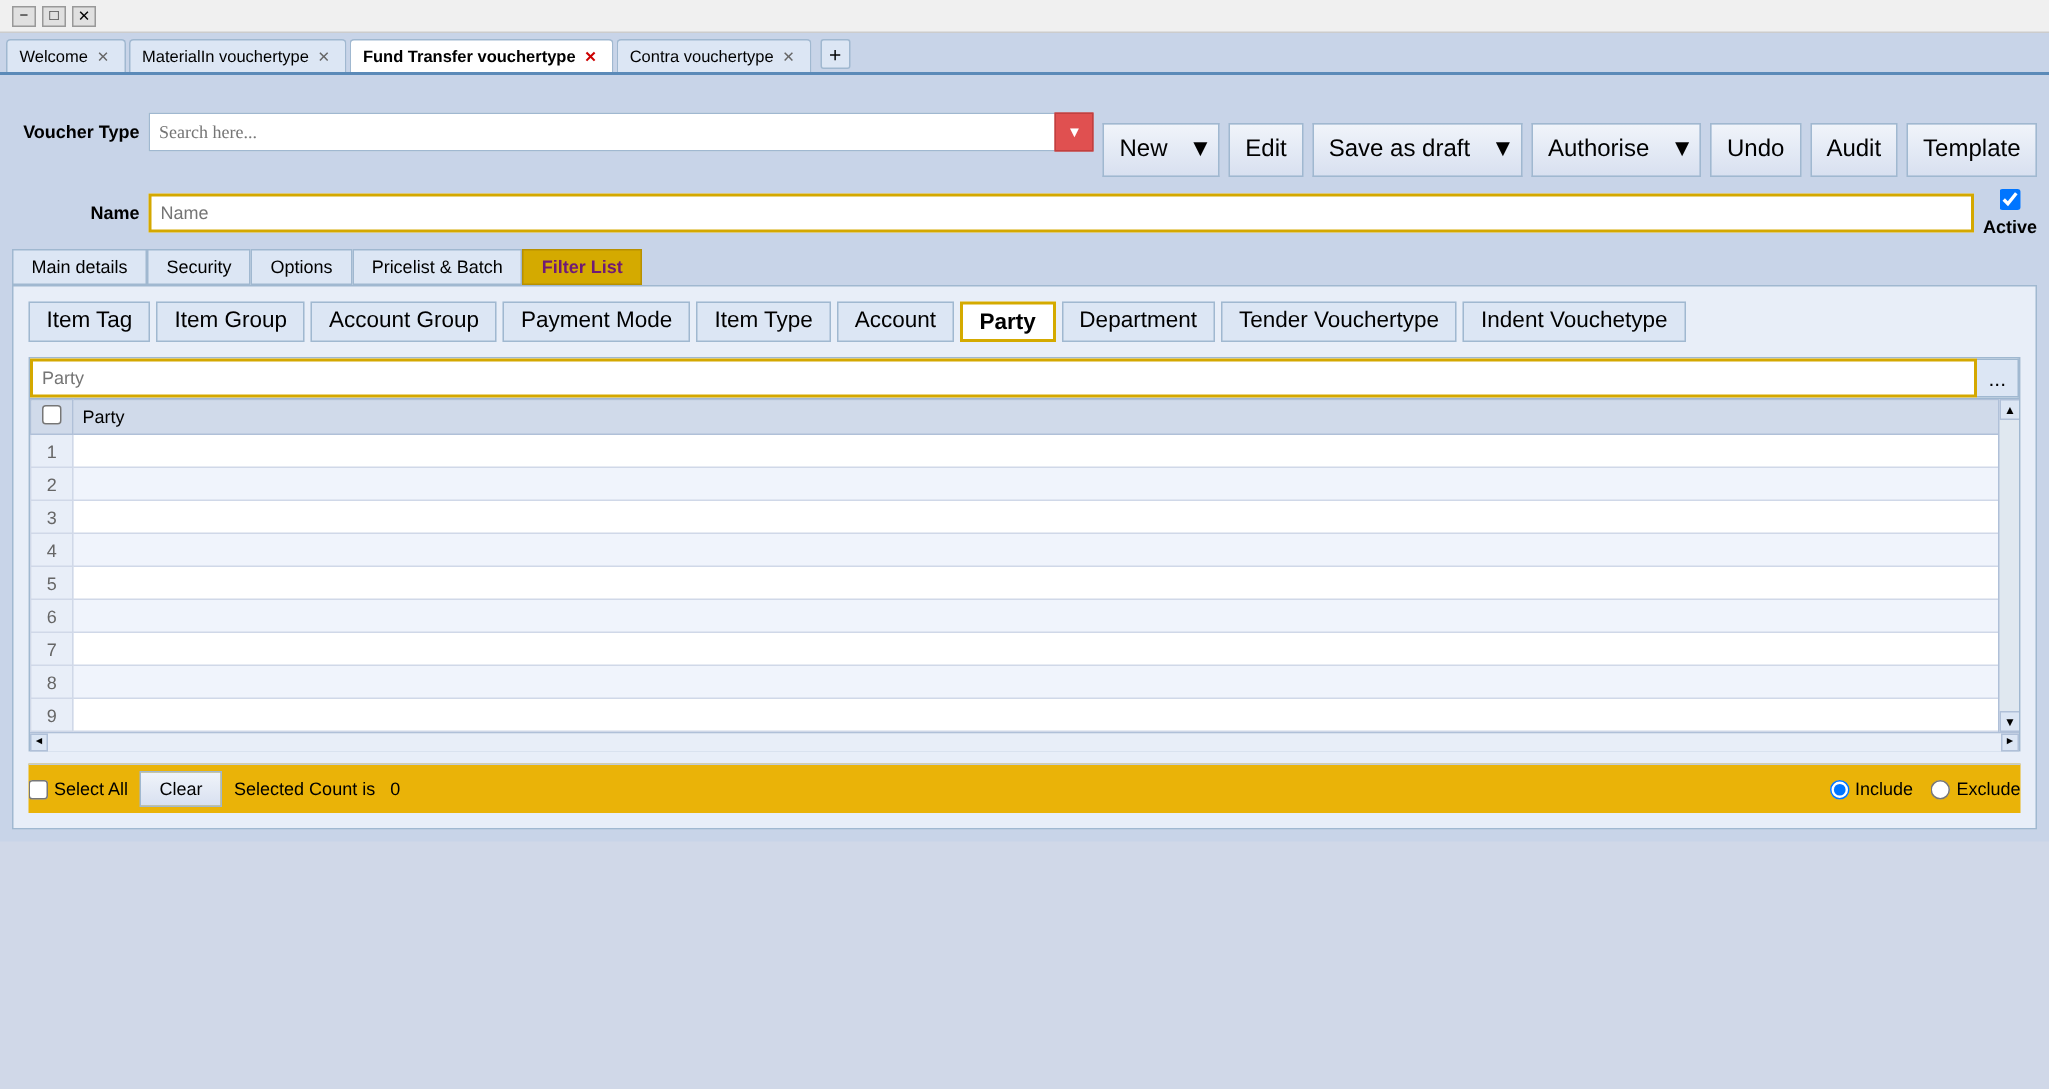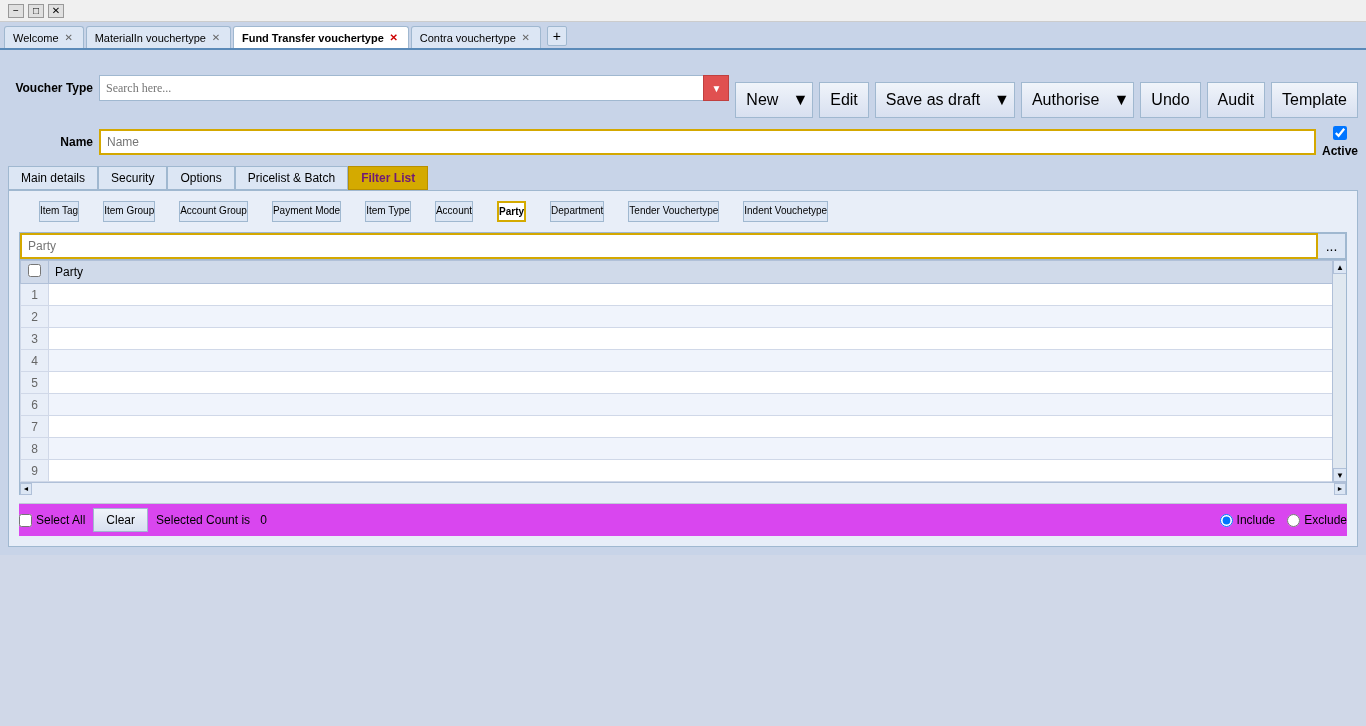--- a/index.html
+++ b/index.html
@@ -239,27 +239,26 @@
     }
 
     
     .filter-tabs {
       display: flex;
       gap: 4px;
       margin-bottom: 10px;
       flex-wrap: wrap;
     }
     .filter-tab {
-      padding: 3px 0;
+      padding: 3px 11px;
       border: 1px solid #a0b8d0;
       background: #dce6f4;
-      font-size: 10px;
-      cursor: pointer;
-      color: #000;
-      margin-left: 20px;
+      font-size: 15px;
+      cursor: pointer;
+      color: #000;
     }
     .filter-tab.active {
       background: #fff;
       border: 2px solid #d4aa00;
       font-weight: bold;
     }
 
     
     .table-area {
       background: #fff;
@@ -331,21 +330,21 @@
       width: 28px;
       background: #e8eef8;
     }
 
     
     .bottom-bar {
       display: flex;
       align-items: center;
       gap: 8px;
       padding: 4px 0;
-      background: #d946ef;
+      background: #eab308;
       border-top: 1px solid #c0ccd8;
     }
     .select-all-checkbox {
       display: flex;
       align-items: center;
       gap: 4px;
       font-size: 12px;
     }
     .clear-btn {
       height: 24px;

